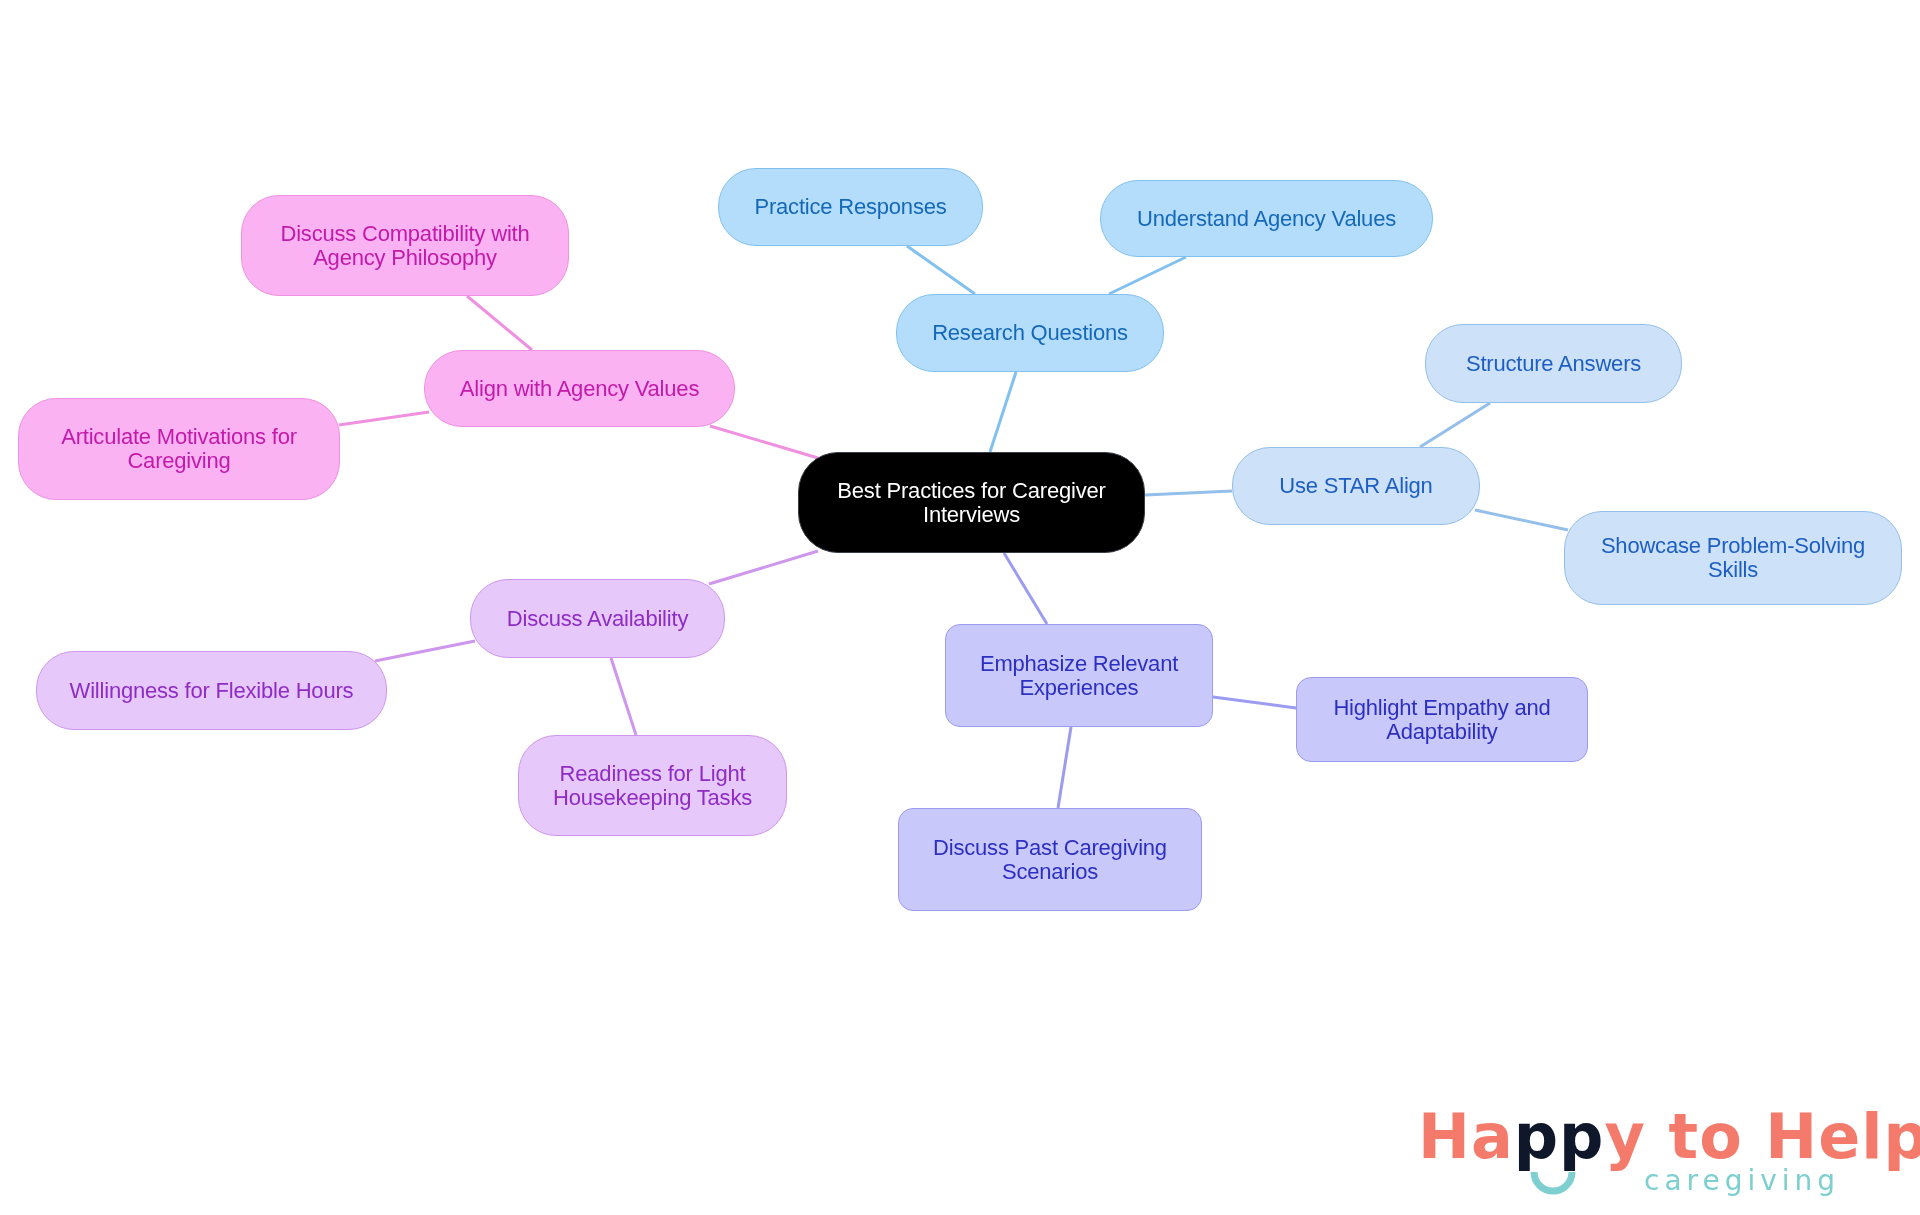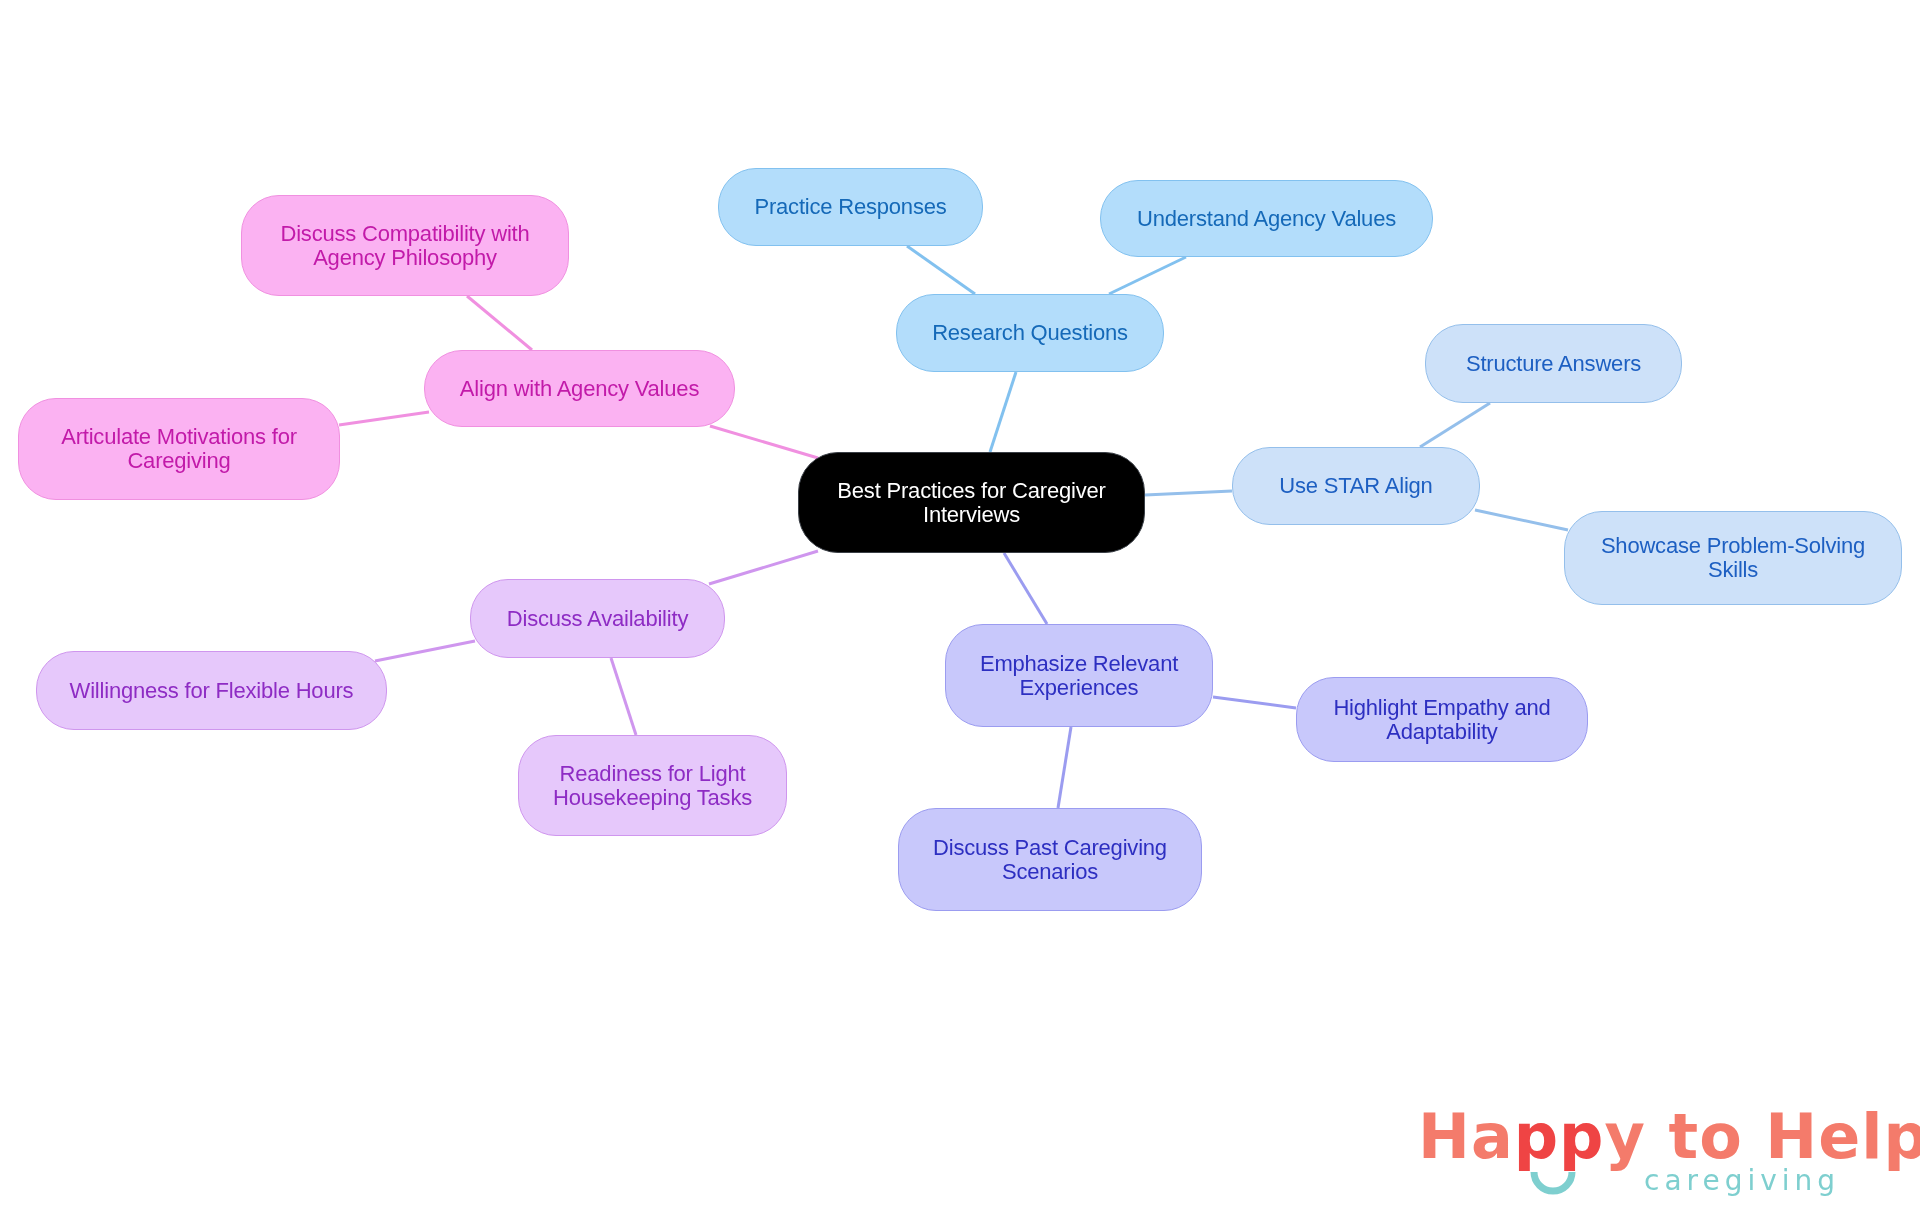--- a/index.html
+++ b/index.html
@@ -7,28 +7,28 @@
          font-family: "Liberation Sans", "DejaVu Sans", sans-serif; }
   #edges { position: absolute; left: 0; top: 0; width: 1920px; height: 1215px; }
   .node { position: absolute; box-sizing: border-box; display: flex;
           align-items: center; justify-content: center; text-align: center;
           border-radius: 38px; border: 1.5px solid; font-size: 22px;
           line-height: 24px; padding: 0 26px; letter-spacing: -0.2px; }
   .node span { display: block; }
   .root { background: #000000; color: #ffffff; border-color: #3a3f46; border-radius: 40px; }
   .blue { background: #b3ddfb; color: #1569b8; border-color: #82c1ef; }
   .lblue { background: #cde1f9; color: #1d5fc2; border-color: #94bfeb; text-align: center; }
-  .indigo { background: #c8c8fb; color: #2d2fc1; border-color: #9b9cf0; }
+  .indigo { background: #c8c8fb; color: #2d2fc1; border-color: #9b9cf0; border-radius: 15px; }
   .violet { background: #e6c8fb; color: #8e2cc4; border-color: #cf96ee; }
   .pink { background: #fbb2f2; color: #c21aa9; border-color: #f090e0; }
   .logo { position: absolute; left: 1418px; top: 1100px; width: 470px; height: 100px; }
   .logo-main { position: absolute; left: 0; top: 0; font-family: "DejaVu Sans", sans-serif;
                font-weight: bold; font-size: 62px; letter-spacing: 1px; white-space: nowrap; }
   .logo-main .coral { color: #f47b6b; }
-  .logo-main .teal { color: #ef4444; }
+  .logo-main .teal { color: #0f172a; }
   .logo-sub { position: absolute; left: 226px; top: 64px; color: #7ecfcf;
               font-family: "DejaVu Sans", sans-serif; font-size: 28px; letter-spacing: 5px; }
   .logo-smile { position: absolute; left: 110px; top: 70px; }
 </style>
 </head>
 <body>
 
 <svg id="edges" xmlns="http://www.w3.org/2000/svg">
 
   <line x1="990" y1="452" x2="1016" y2="372" stroke="#82c1ef" stroke-width="3"></line>

